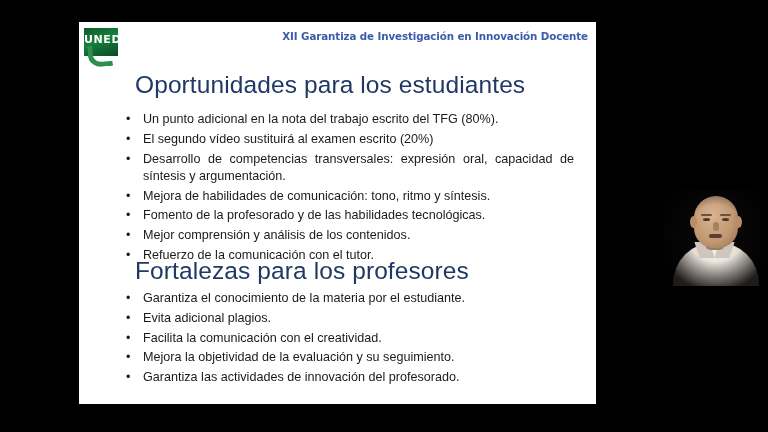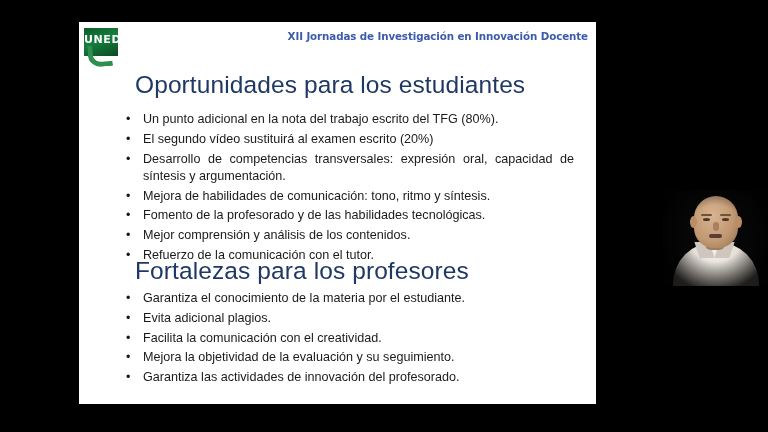--- a/index.html
+++ b/index.html
@@ -285,21 +285,21 @@
 <div id="screen">
 
   <div id="slide">
 
     <div class="slide-header">
       <div class="uned-logo">
         <div class="logo-box"></div>
         <div class="logo-word">UNED</div>
         <div class="logo-swoosh"></div>
       </div>
-      <div class="jornadas-title">XII Jornadas de Investigación en Innovación Docente</div>
+      <div class="jornadas-title">XII Garantiza de Investigación en Innovación Docente</div>
     </div>
 
     <div class="section-heading" id="heading-students">Oportunidades para los estudiantes</div>
 
     <div class="bullet-list" id="list-students">
       <div class="bullet-item">
         <span class="dot">•</span>
         <span class="txt">Un punto adicional en la nota del trabajo escrito del TFG (80%).</span>
       </div>
       <div class="bullet-item">

